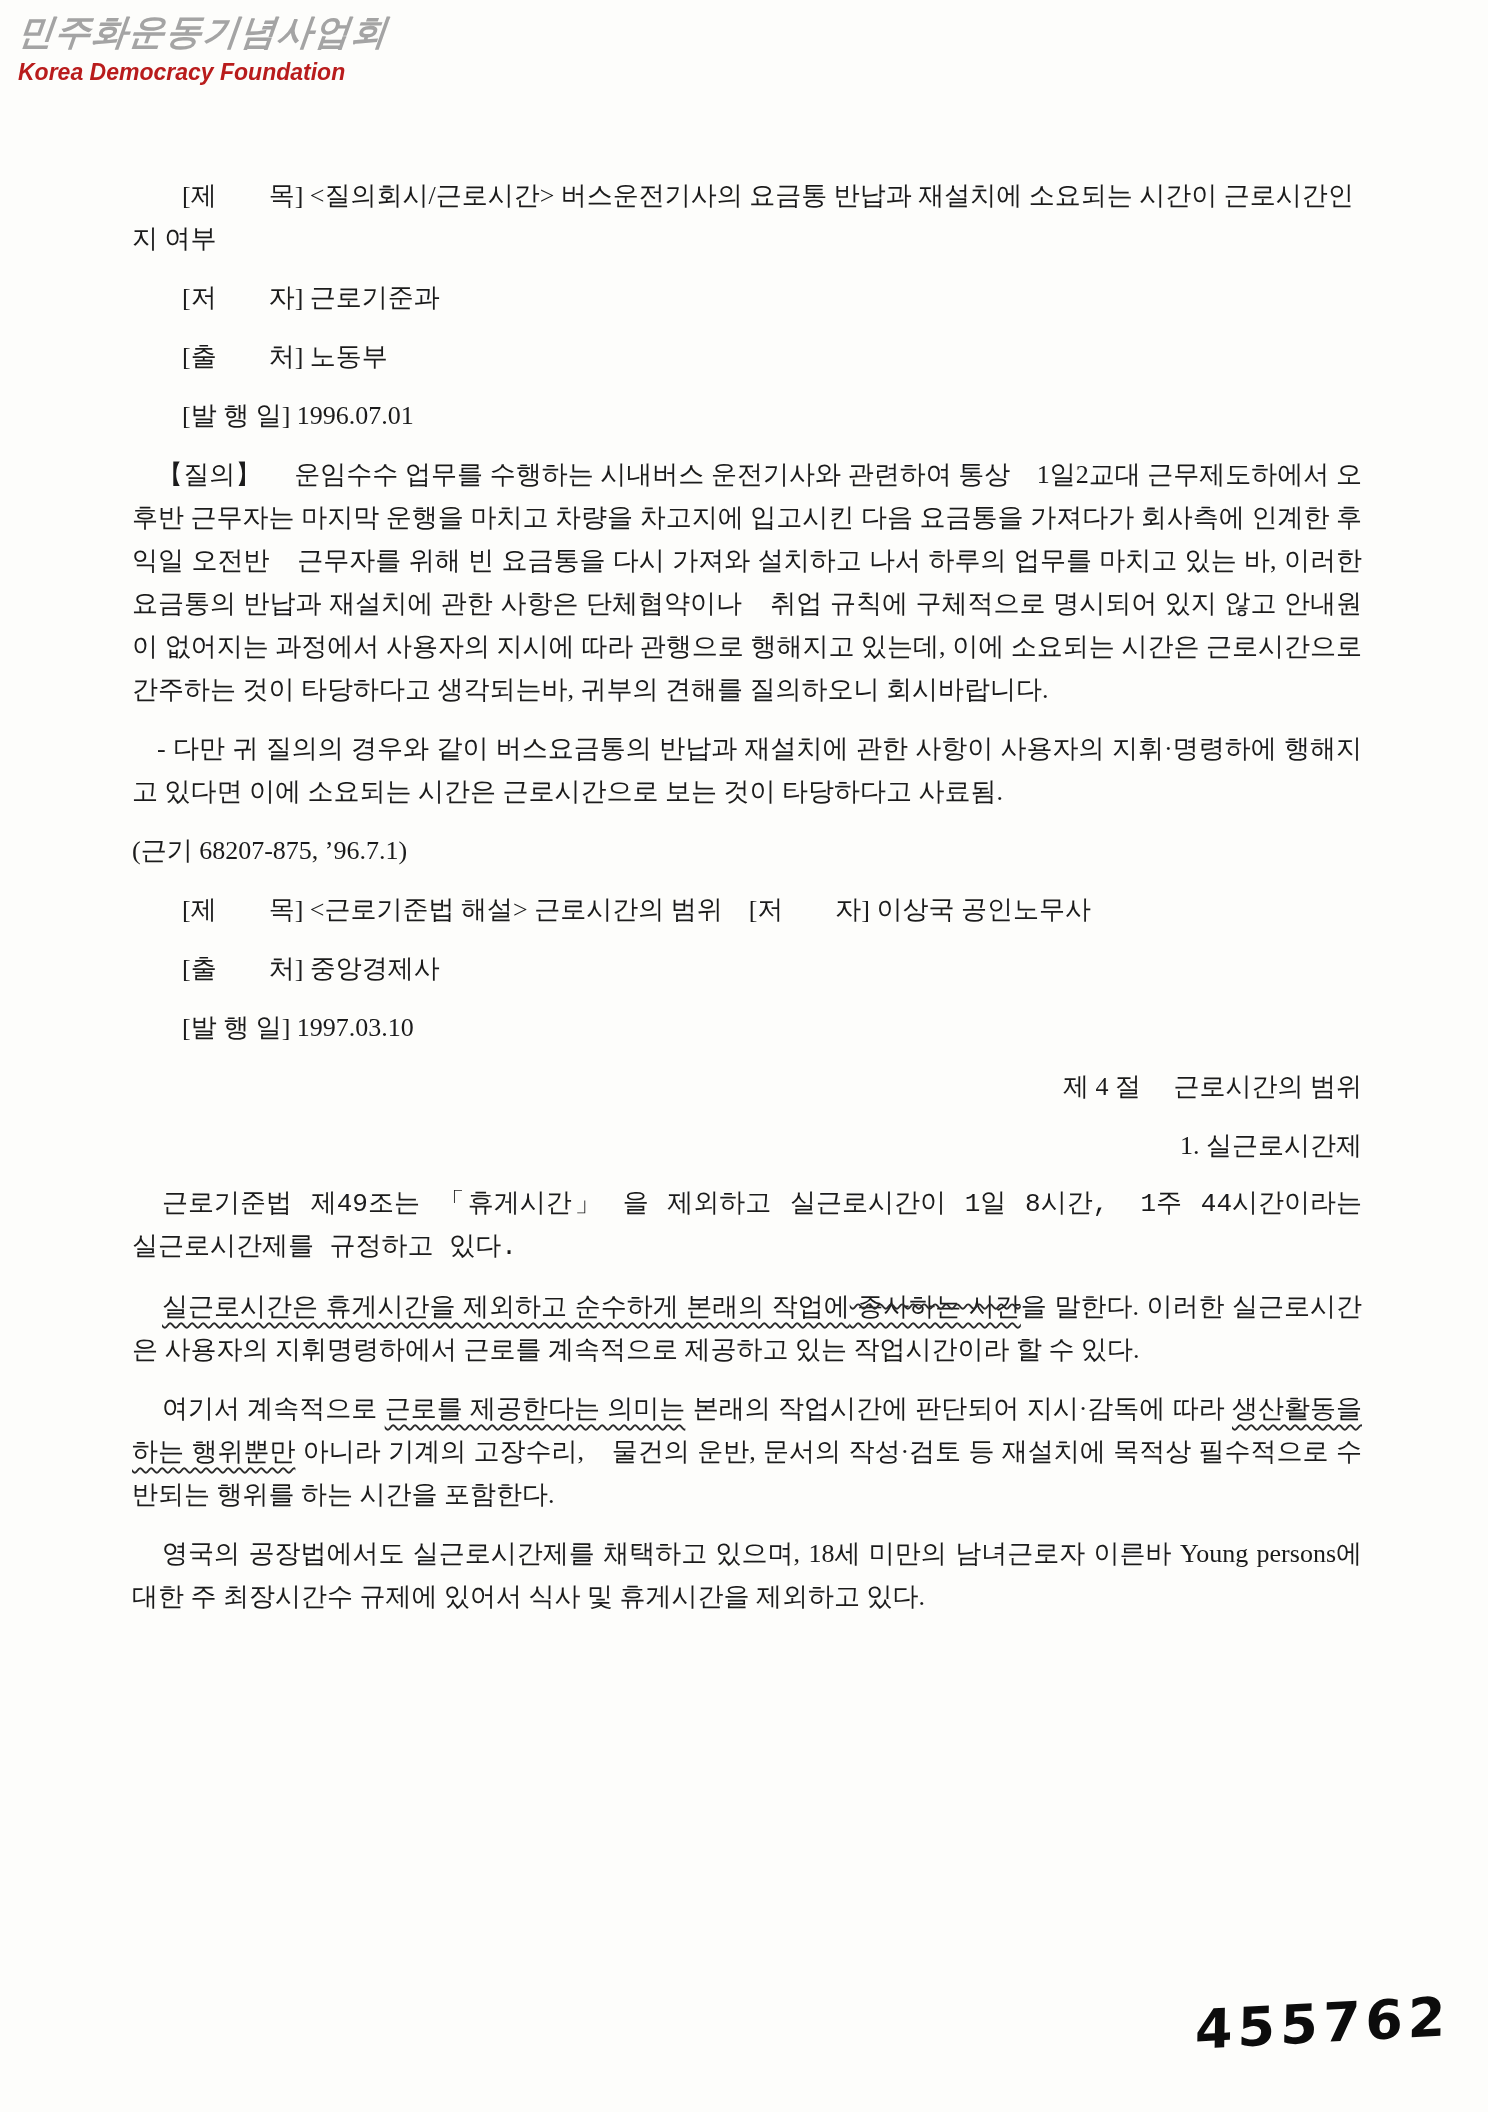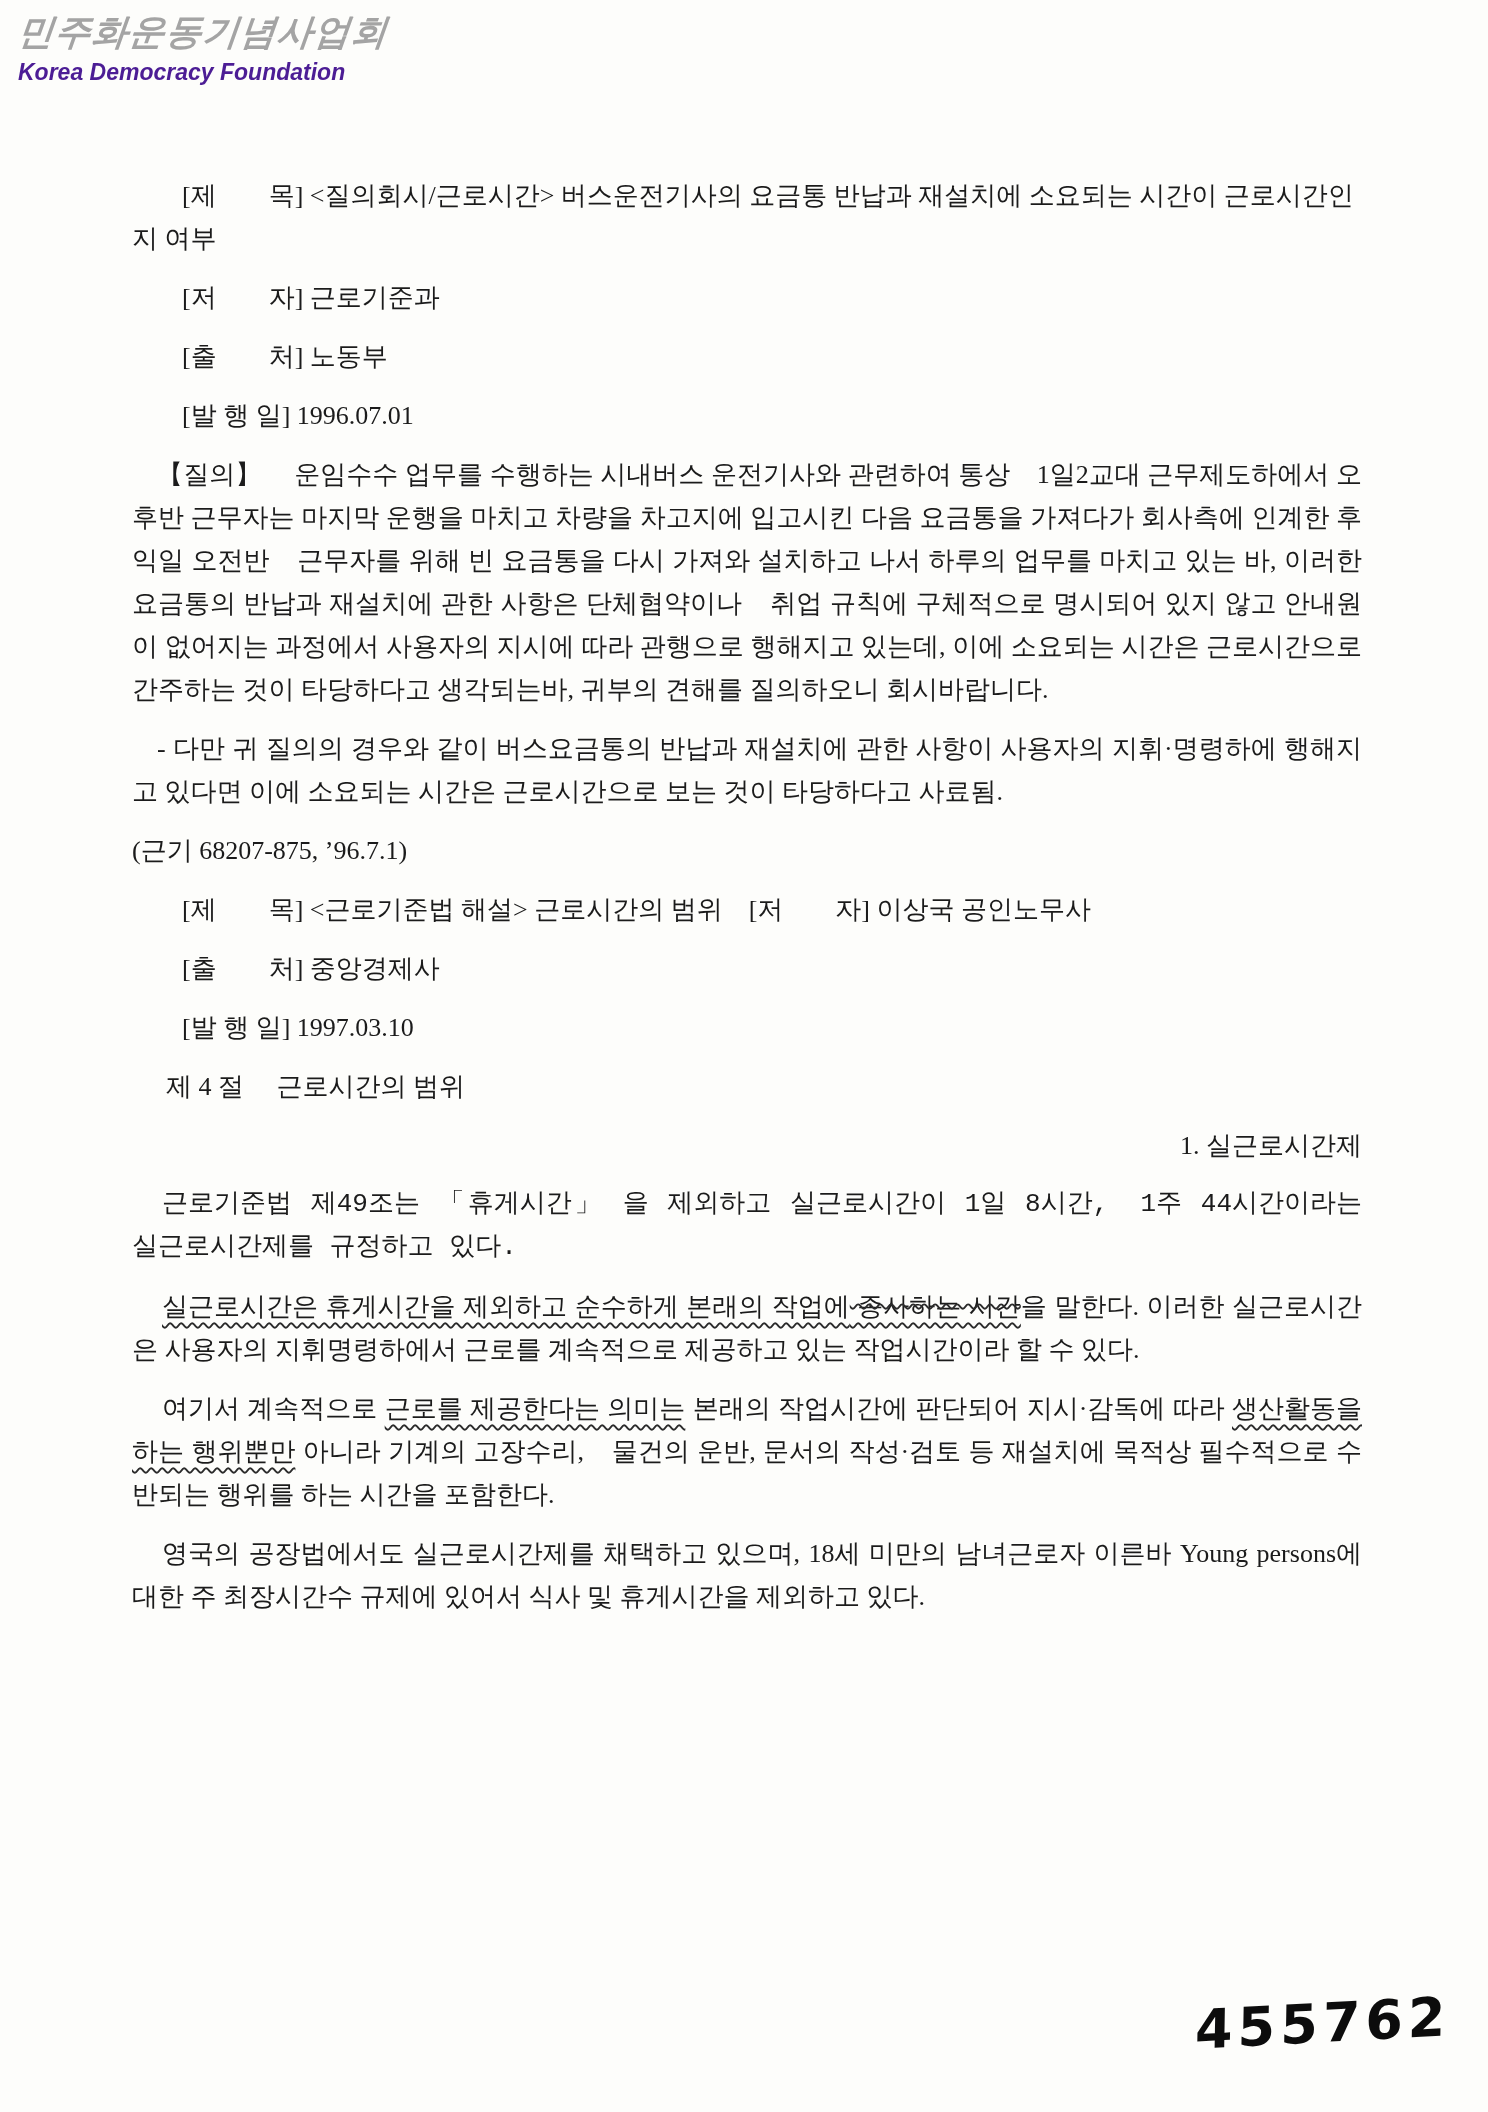--- a/index.html
+++ b/index.html
@@ -17,37 +17,37 @@
   .logo-kr{
     display:block;
     font-size:36px;font-weight:bold;font-style:italic;
     letter-spacing:1px;color:#a4a4a4;
     transform:skewX(-6deg);
     font-family:"Liberation Serif","DejaVu Serif",serif;
   }
   .logo-en{
     display:block;margin-top:2px;
     font-size:23px;font-weight:bold;font-style:italic;
-    color:#4c1d95;letter-spacing:0px;
+    color:#b91c1c;letter-spacing:0px;
     font-family:"Liberation Sans","DejaVu Sans",sans-serif;
   }
   
   .content{
     position:absolute;left:116px;top:158px;width:1262px;
     font-size:26px;line-height:43px;
     text-align:justify;
   }
   .content p{margin:16px;}
   .meta-line{text-indent:50px;text-align:left;}
   .para-inquiry{margin-top:8px;text-indent:25px;}
   .para-reply{margin-top:46px;text-indent:25px;}
   .para-reply2{text-indent:25px;}
   .para-ref{text-indent:0;text-align:left;}
   .doc2-meta{margin-top:67px;}
-  .section-heading{margin-top:58px;text-indent:34px;text-align:left;}
+  .section-heading{margin-top:58px;text-indent:34px;text-align:right;}
   .subsection{margin-top:32px;text-indent:34px;text-align:right;}
   .subsubsection{margin-top:27px;text-indent:34px;text-align:left;}
   .body-para{text-indent:30px;}
   .first-body{margin-top:37px;font-family:Liberation Mono, monospace;}
   
   .hand-underline{
     text-decoration-line:underline;
     text-decoration-style:wavy;
     text-decoration-thickness:2px;
     text-decoration-color:#2b2b2b;

